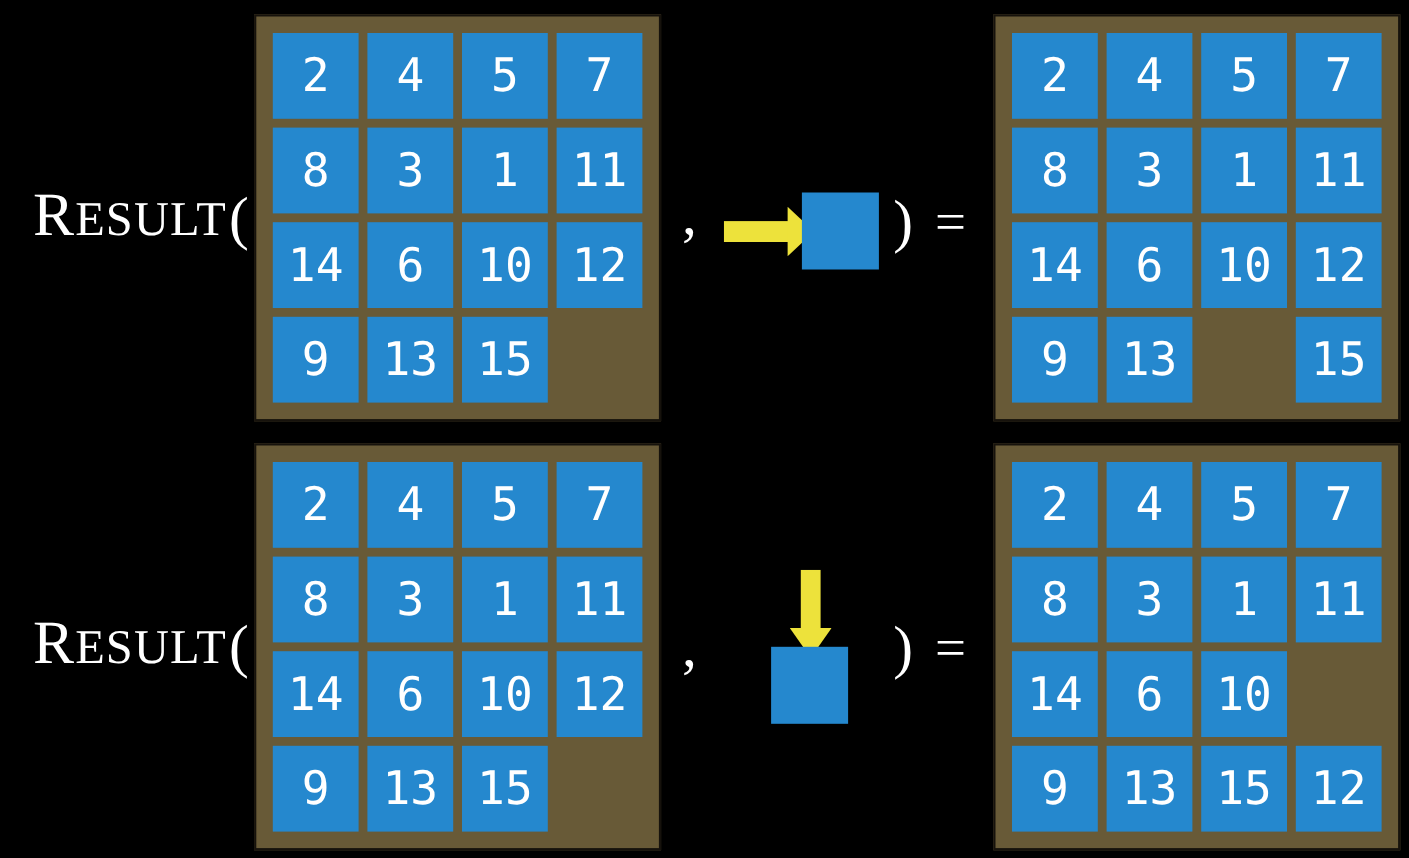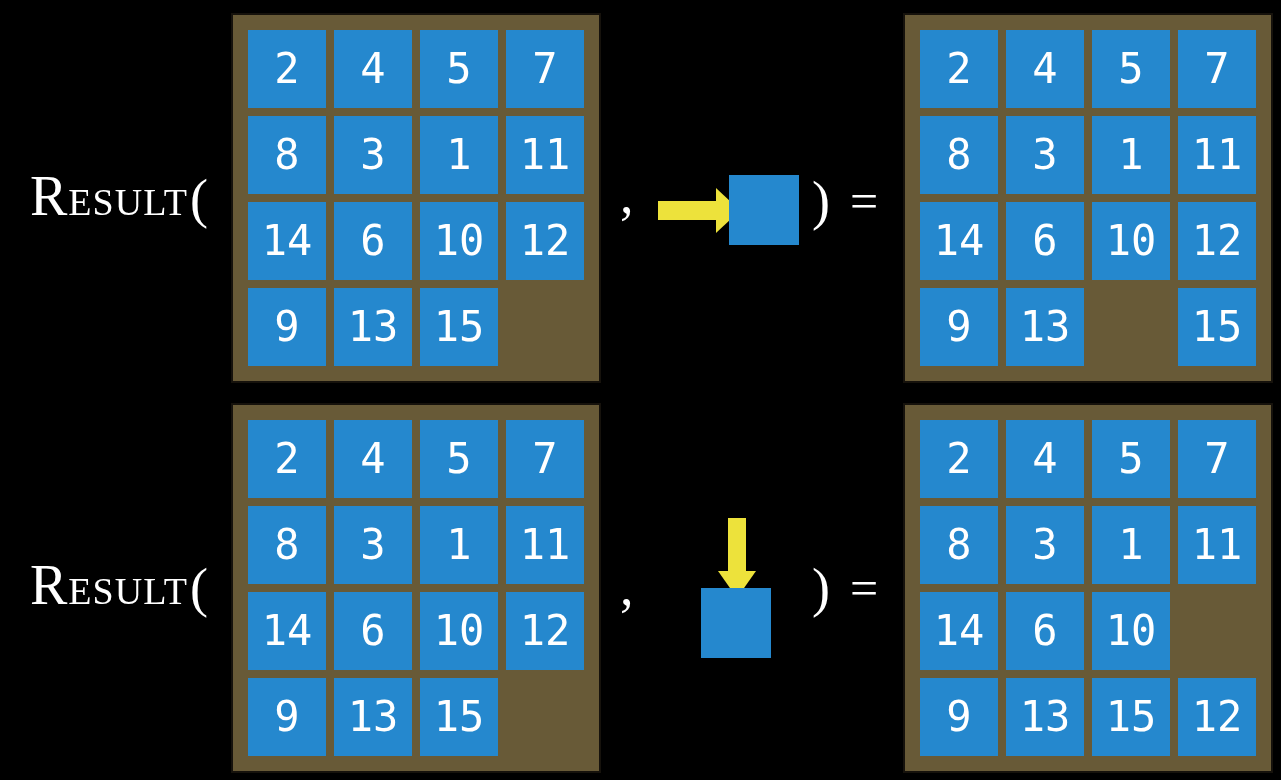--- a/index.html
+++ b/index.html
@@ -18,21 +18,21 @@
   
   .fn-label {
     position: absolute;
     display: flex;
     align-items: baseline;
     color: #ffffff;
     line-height: 1;
     white-space: nowrap;
   }
   .fn-initial { font-size: 56px; letter-spacing: 1px; }
-  .fn-rest    { font-size: 38px; letter-spacing: 1px; }
+  .fn-rest    { font-size: 44px; letter-spacing: 1px; }
   .fn-open    { font-size: 54px; margin-left: 2px; position: relative; top: 2px; }
 
   
   .punct {
     position: absolute;
     color: #ffffff;
     line-height: 1;
     font-family: "Liberation Serif", serif;
   }
   .comma  { font-size: 54px; }

